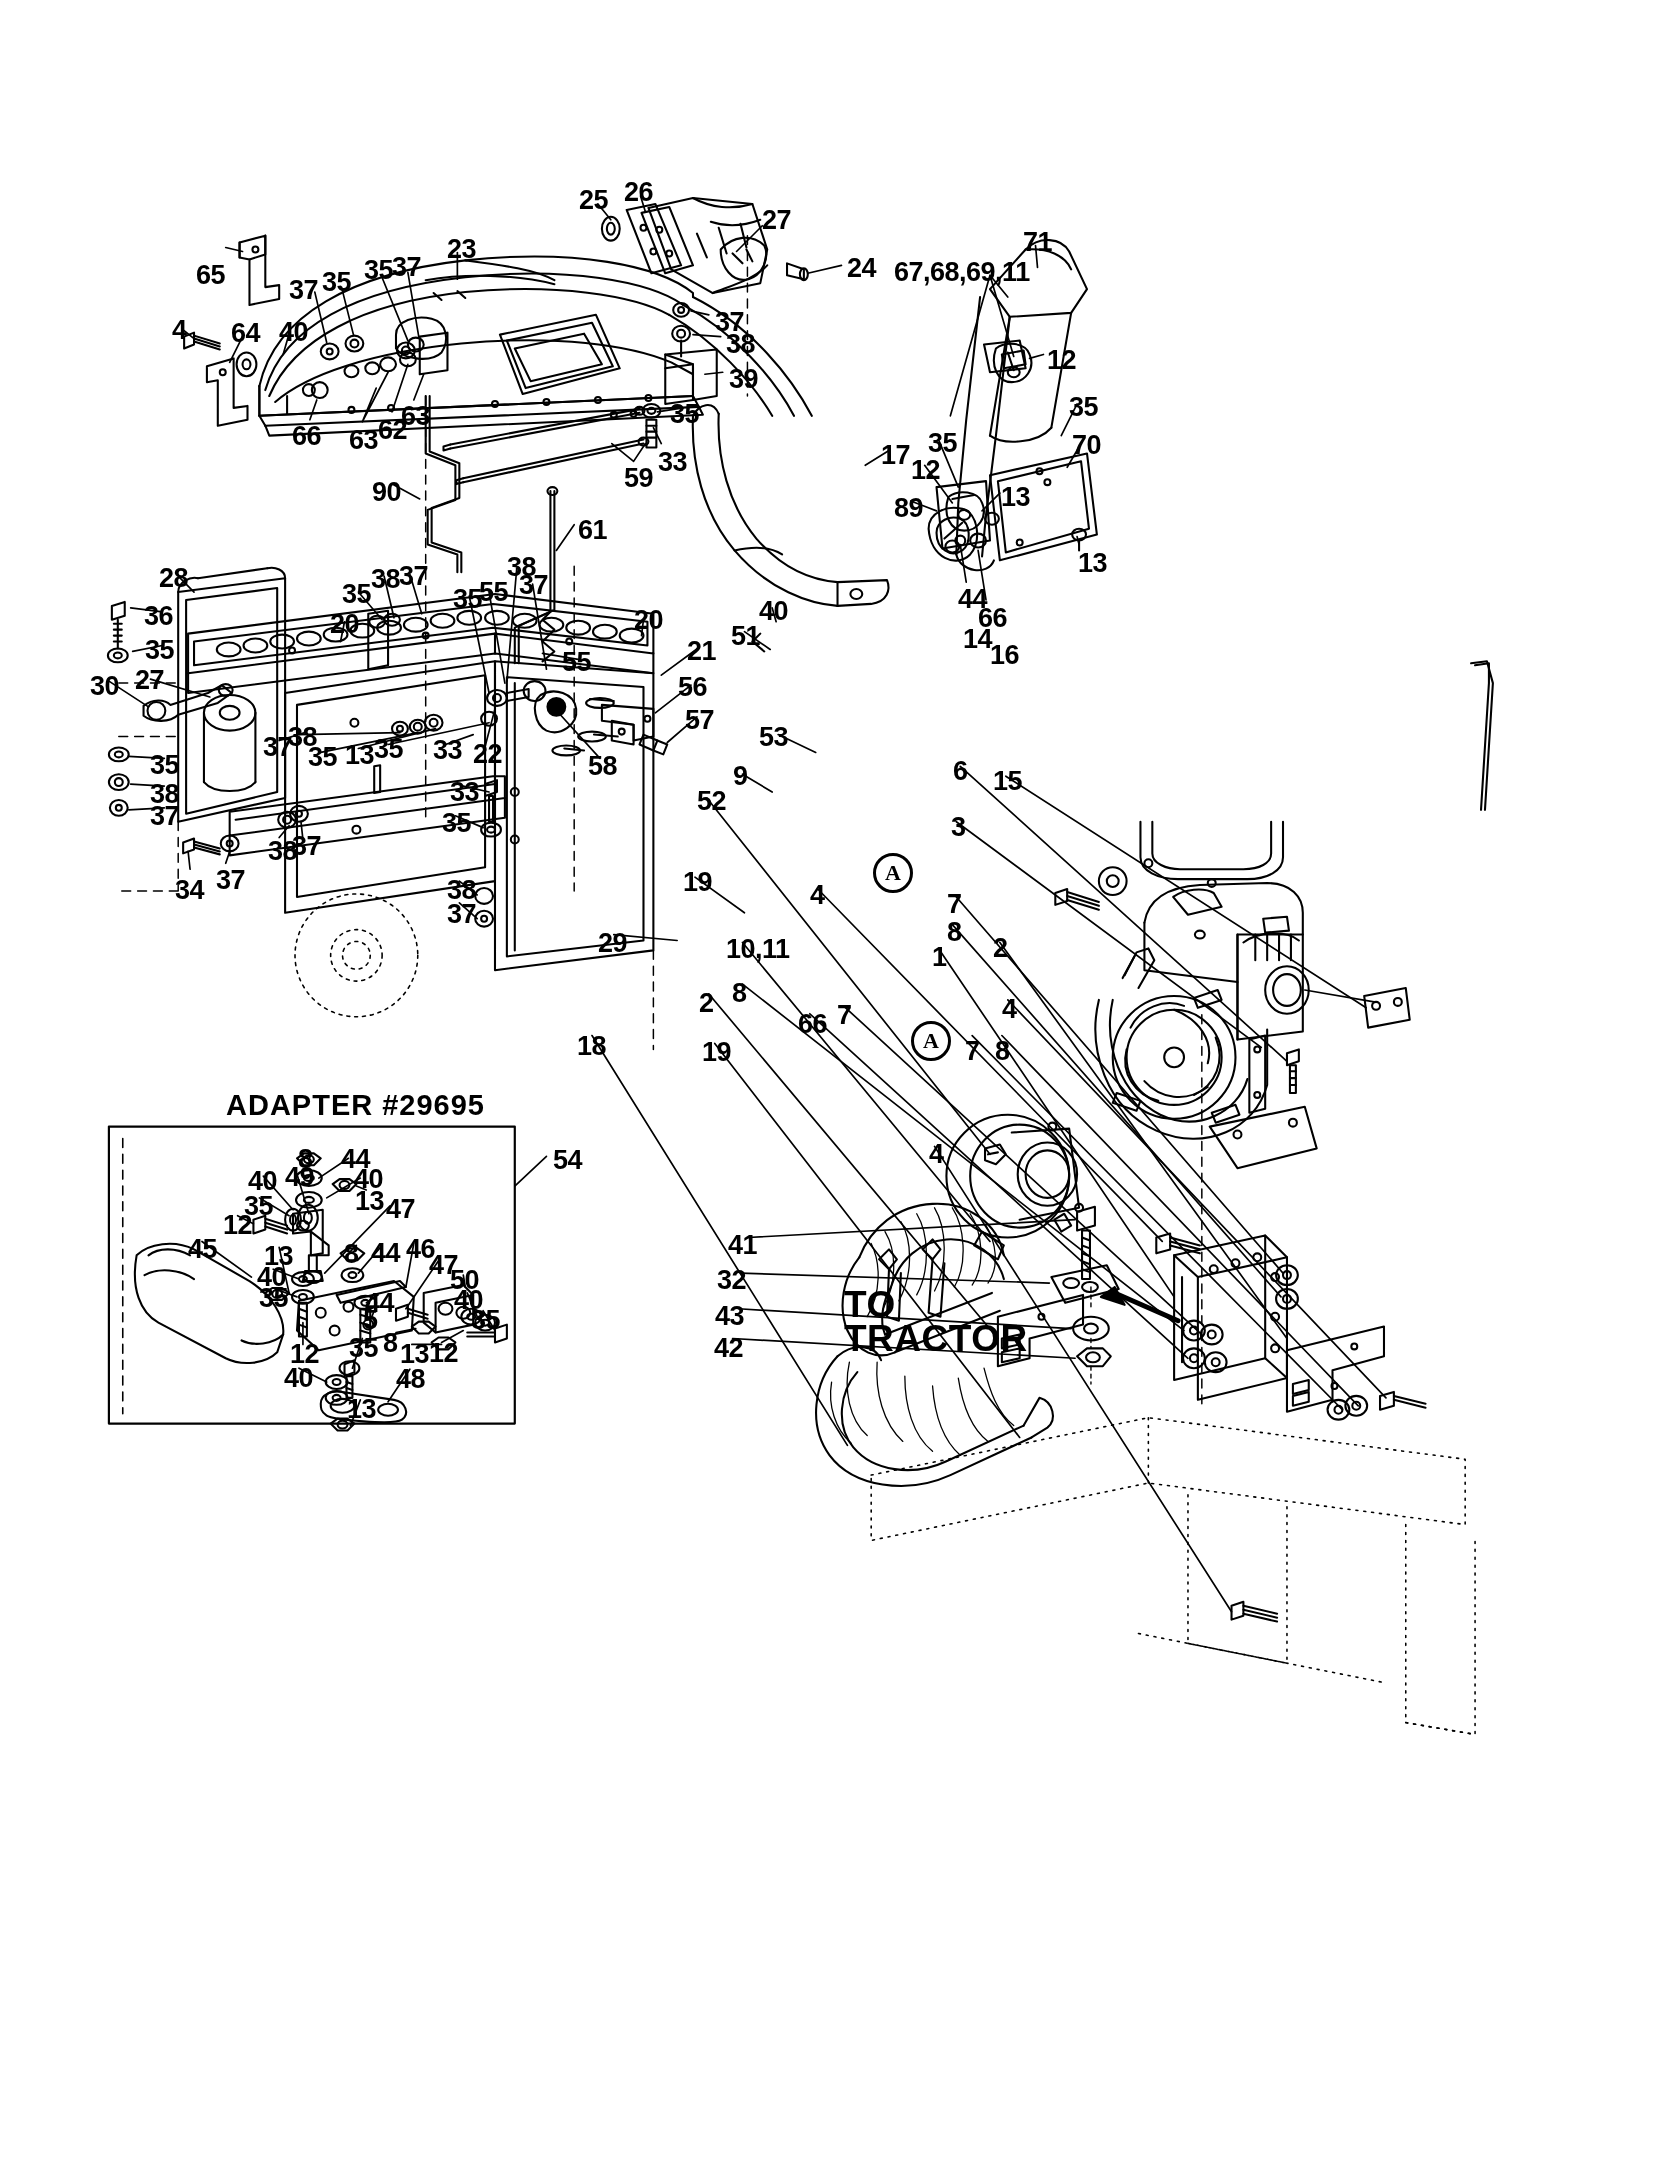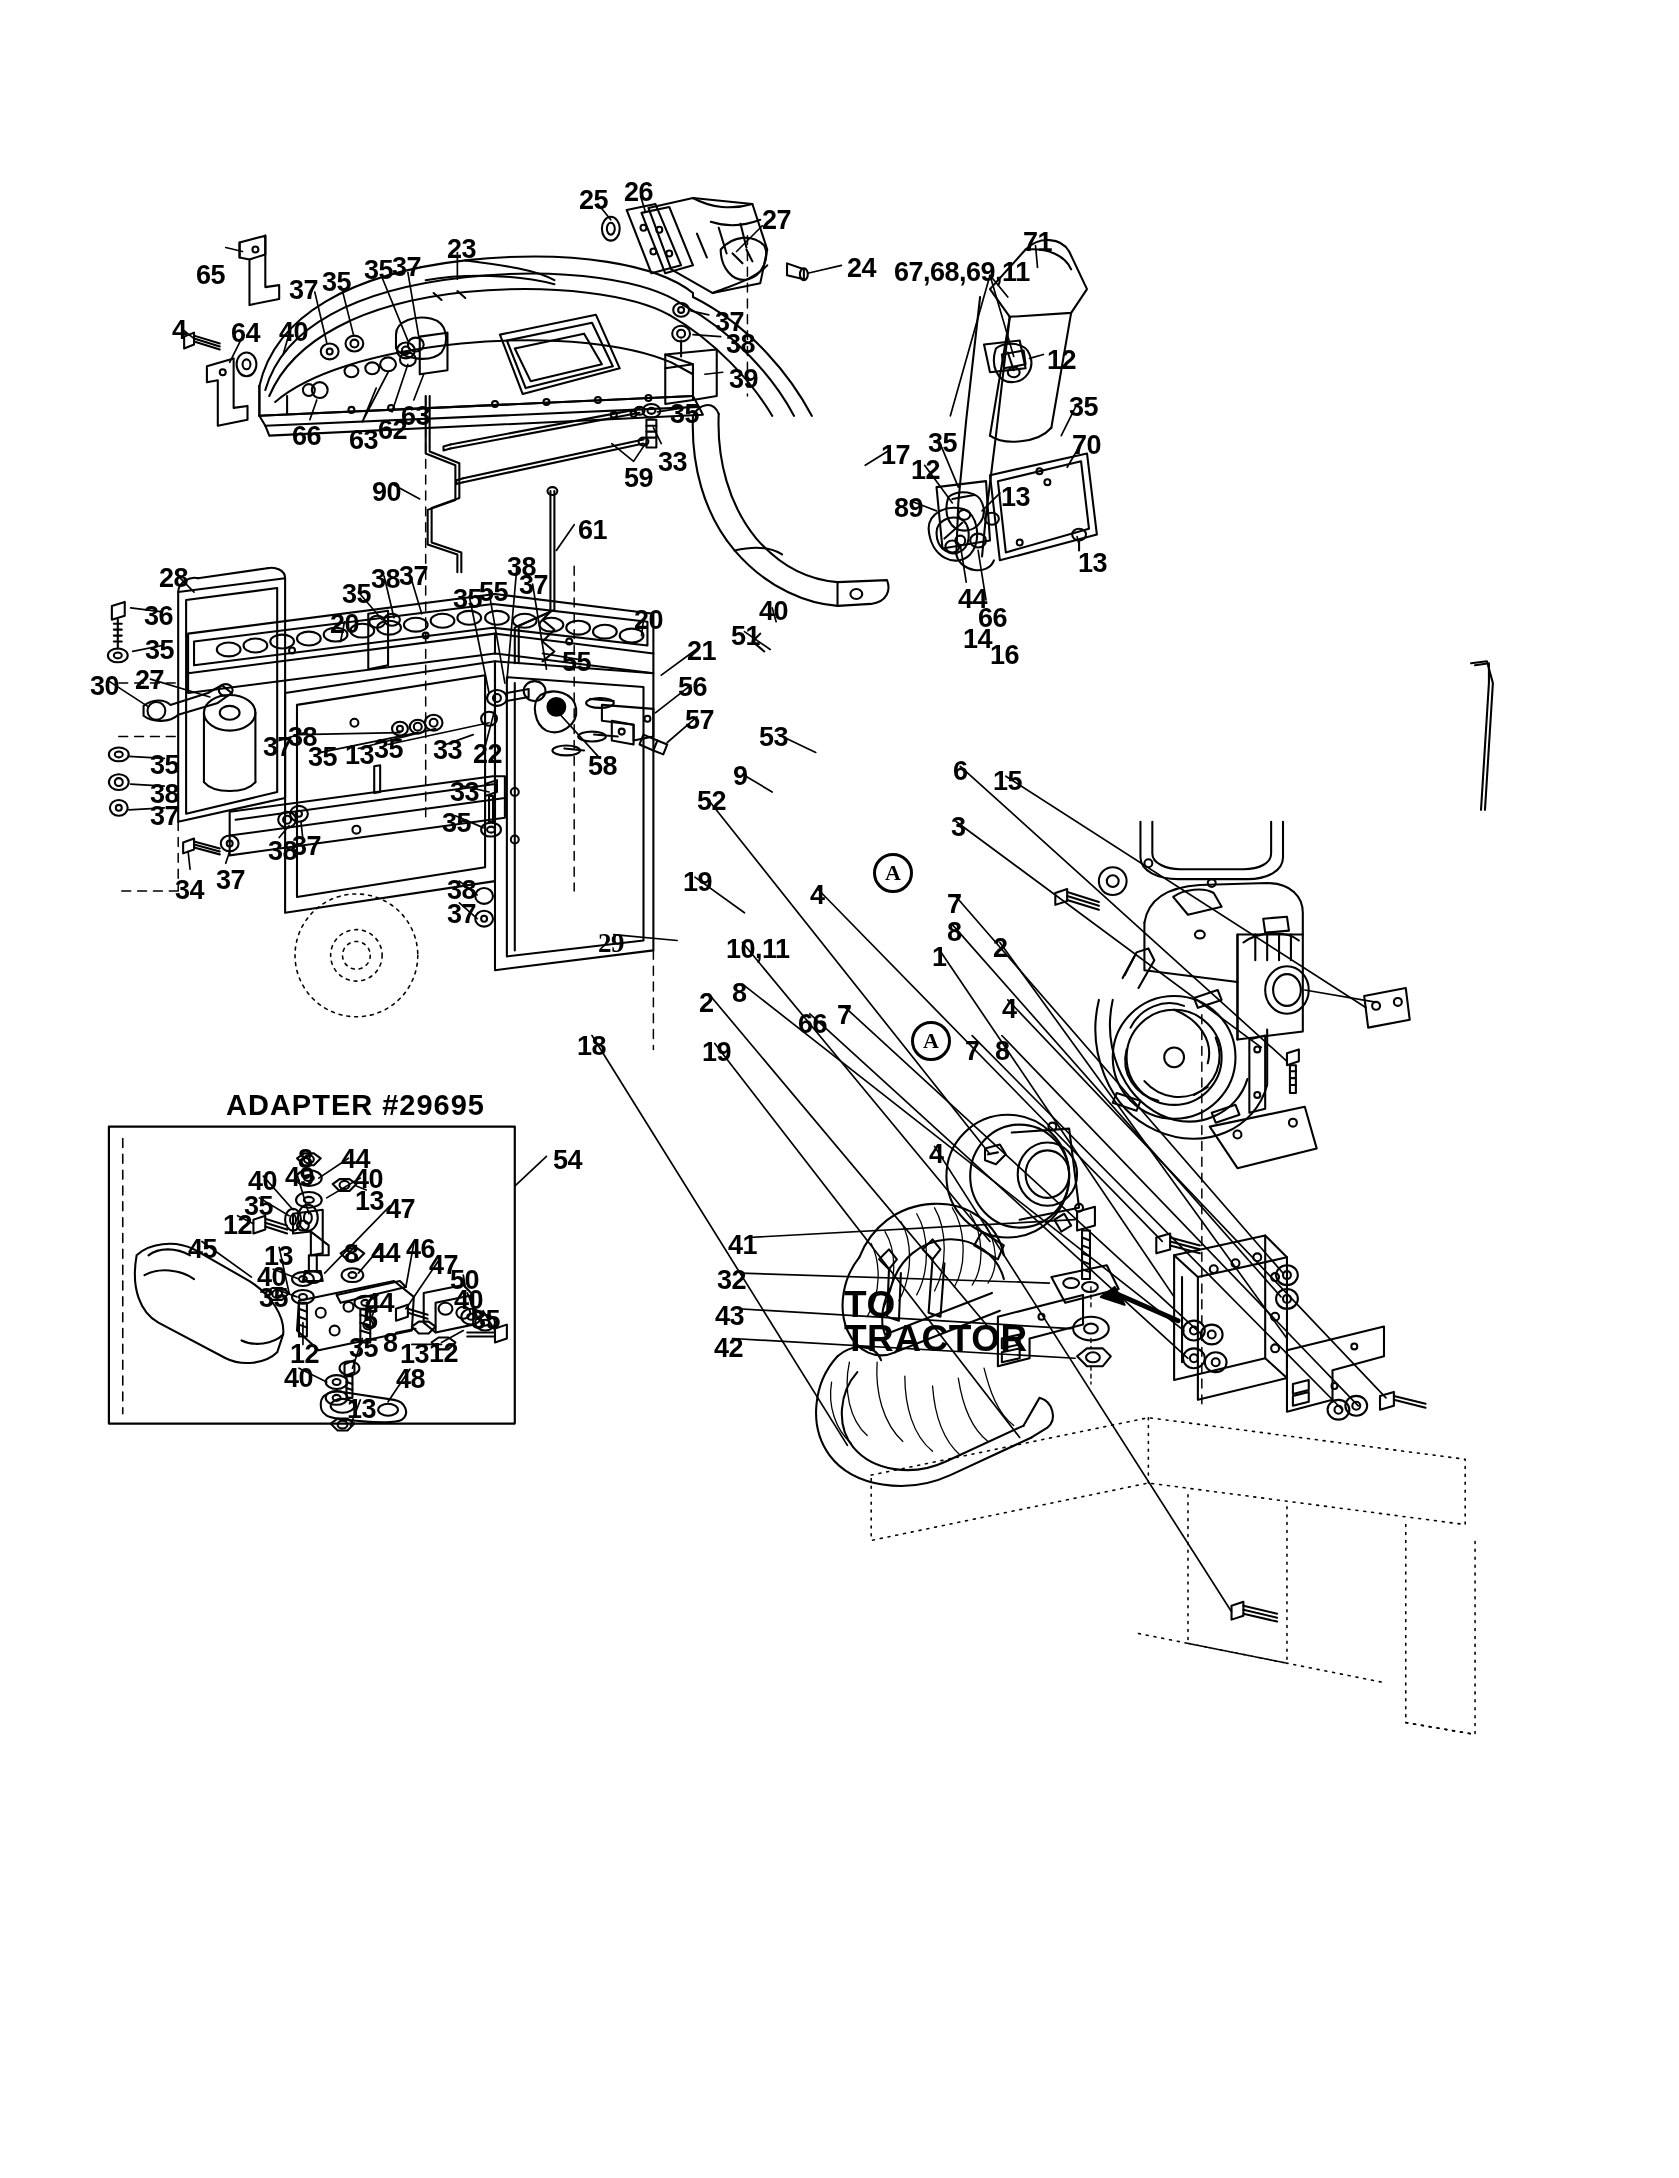--- a/index.html
+++ b/index.html
@@ -832,21 +832,21 @@
       <div class="lbl n" style="left: 442px; top: 810px;">35</div>
       <div class="lbl n" style="left: 268px; top: 838px;">38</div>
       <div class="lbl n" style="left: 292px; top: 833px;">37</div>
       <div class="lbl n" style="left: 175px; top: 877px;">34</div>
       <div class="lbl n" style="left: 216px; top: 867px;">37</div>
       <div class="lbl n" style="left: 447px; top: 877px;">38</div>
       <div class="lbl n" style="left: 447px; top: 901px;">37</div>
       <div class="lbl n" style="left: 683px; top: 869px;">19</div>
       <div class="lbl n" style="left: 947px; top: 891px;">7</div>
       <div class="lbl n" style="left: 947px; top: 919px;">8</div>
-      <div class="lbl n" style="left: 598px; top: 930px; font-family: Liberation Serif, serif;">29</div>
+      <div class="lbl n" style="left: 598px; top: 930px;">29</div>
       <div class="lbl n" style="left: 726px; top: 936px;">10,11</div>
       <div class="lbl n" style="left: 810px; top: 882px;">4</div>
       <div class="lbl n" style="left: 932px; top: 944px;">1</div>
       <div class="lbl n" style="left: 993px; top: 935px;">2</div>
       <div class="lbl n" style="left: 699px; top: 990px;">2</div>
       <div class="lbl n" style="left: 732px; top: 980px;">8</div>
       <div class="lbl n" style="left: 837px; top: 1002px;">7</div>
       <div class="lbl n" style="left: 798px; top: 1011px;">66</div>
       <div class="lbl n" style="left: 1002px; top: 996px;">4</div>
       <div class="lbl n" style="left: 965px; top: 1038px;">7</div>

